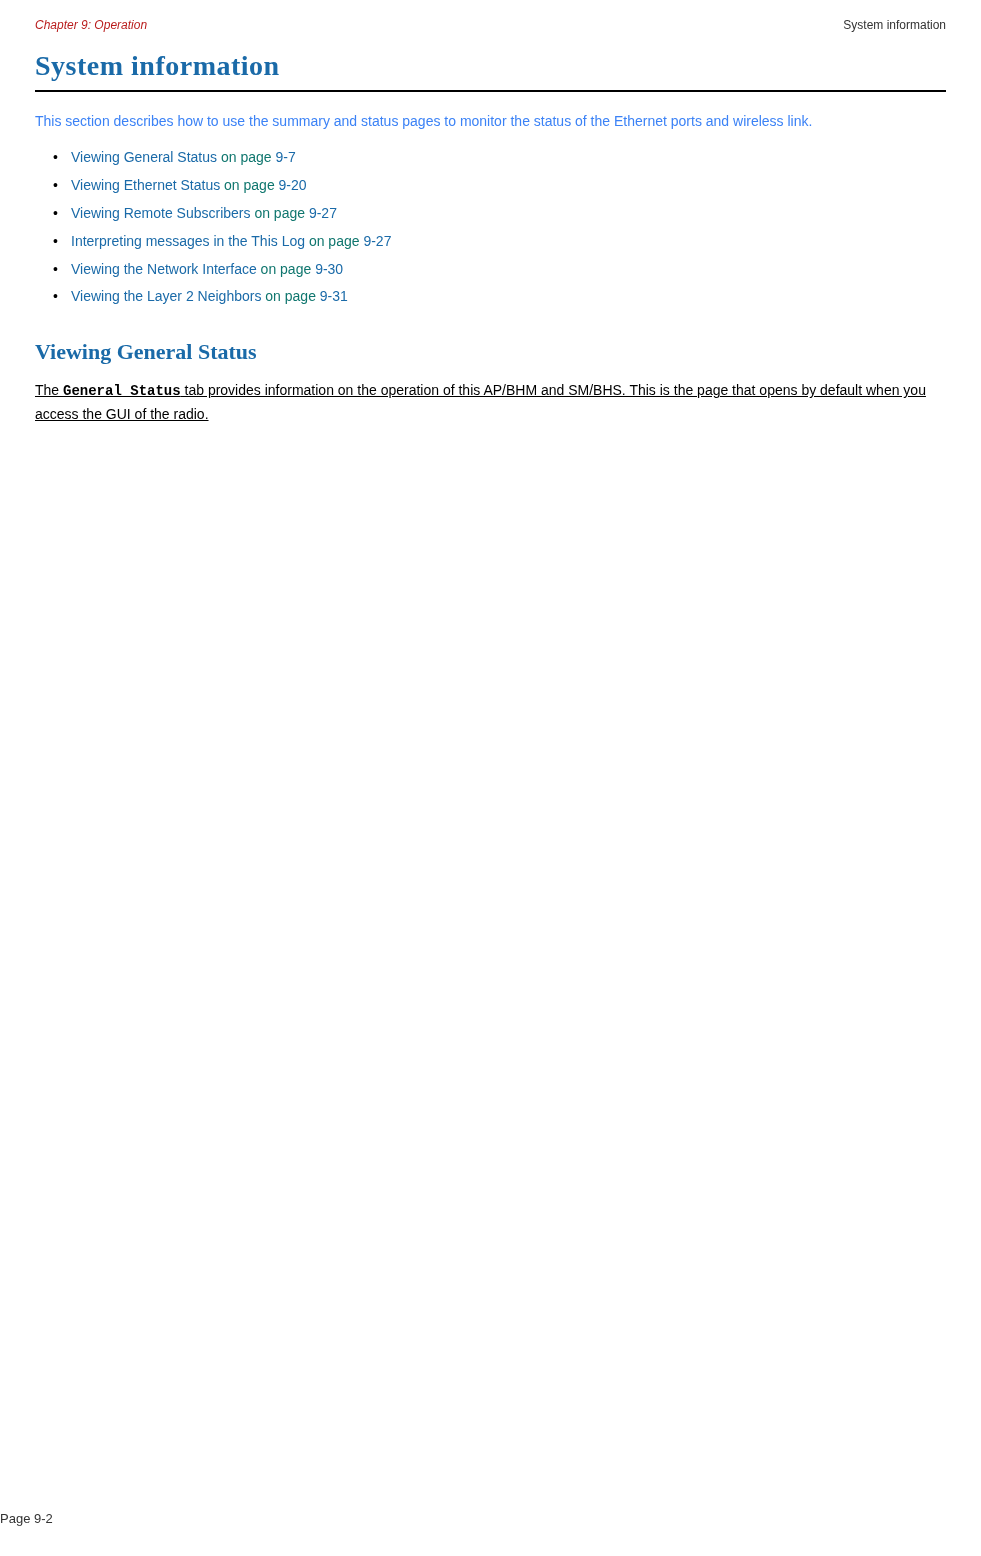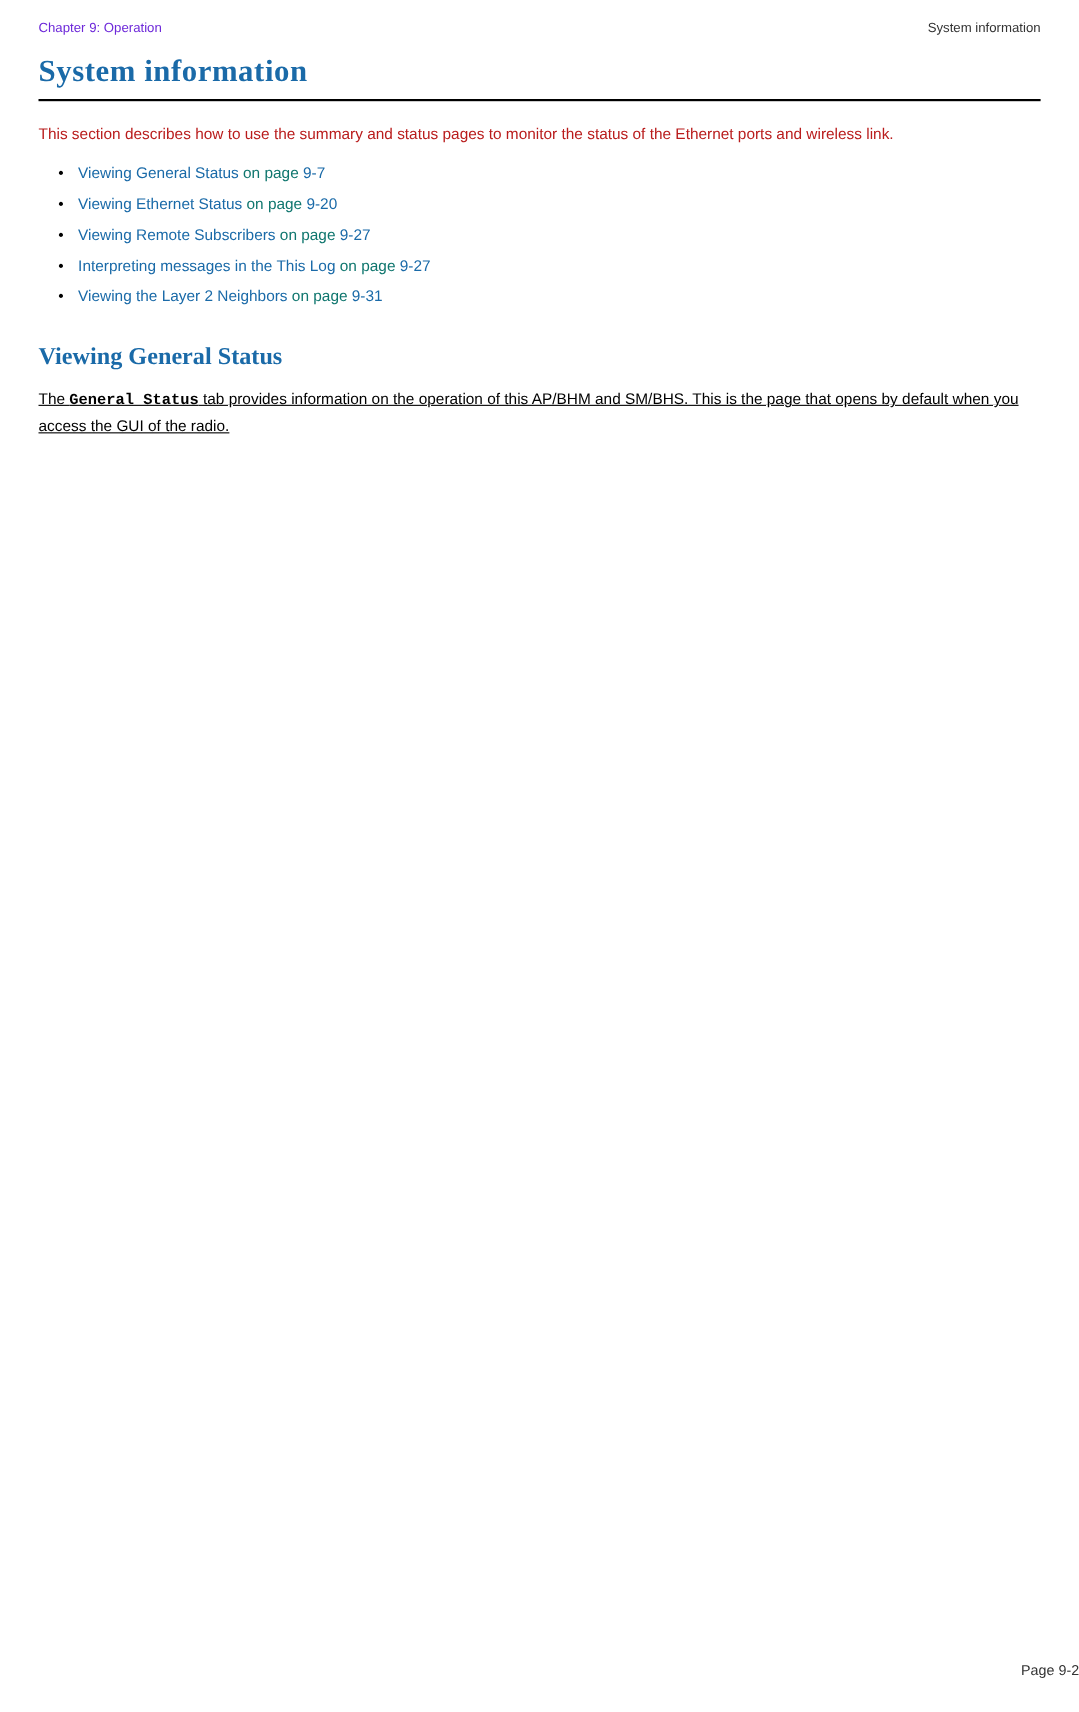--- a/index.html
+++ b/index.html
@@ -29,21 +29,22 @@
       display: flex;
       justify-content: space-between;
       align-items: flex-start;
       margin-bottom: 18px;
       font-size: 12px;
       color: #333;
     }
 
     .header-left {
       font-size: 12px;
-      color: #6d28d9;
+      color: #b91c1c;
+      font-style: italic;
     }
 
     .header-right {
       font-size: 12px;
       color: #333;
     }
 
     .page-title {
       font-family: 'Times New Roman', Times, serif;
       font-size: 28px;
@@ -55,21 +56,21 @@
 
     .title-divider {
       border: none;
       border-top: 2px solid #000;
       margin-bottom: 18px;
     }
 
     .intro-text {
       font-size: 14px;
       line-height: 1.6;
-      color: #b91c1c;
+      color: #3b82f6;
       margin-bottom: 14px;
     }
 
     .bullet-list {
       list-style: none;
       padding: 0;
       margin: 0 0 30px 18px;
     }
 
     .bullet-list li {
@@ -116,21 +117,21 @@
       font-weight: bold;
       font-family: 'Courier New', monospace;
       font-size: 14px;
     }
 
     .page-footer {
       position: absolute;
       bottom: 30px;
       left: 0;
       right: 0;
-      text-align: right;
+      text-align: left;
       font-size: 13px;
       color: #333;
     }
   </style>
 </head>
 <body>
 
 <div class="page-container">
 
   <div class="header-row">
@@ -150,20 +151,23 @@
     <li>
       <a class="link-text" href="#">Viewing Ethernet Status</a><span class="plain-text"> on page </span><span class="link-text">9-20</span>
     </li>
     <li>
       <a class="link-text" href="#">Viewing Remote Subscribers</a><span class="plain-text"> on page </span><span class="link-text">9-27</span>
     </li>
     <li>
       <a class="link-text" href="#">Interpreting messages in the This Log</a><span class="plain-text"> on page </span><span class="link-text">9-27</span>
     </li>
     <li>
+      <a class="link-text" href="#">Viewing the Network Interface</a><span class="plain-text"> on page </span><span class="link-text">9-30</span>
+    </li>
+    <li>
       <a class="link-text" href="#">Viewing the Layer 2 Neighbors</a><span class="plain-text"> on page </span><span class="link-text">9-31</span>
     </li>
   </ul>
 
   <h2 class="section-title">Viewing General Status</h2>
 
   <p class="section-text">
     <span>The </span><span class="bold-term">General Status</span><span> tab provides information on the operation of this AP/BHM and SM/BHS. This is the page that opens by default when you access the GUI of the radio.</span>
   </p>
 

